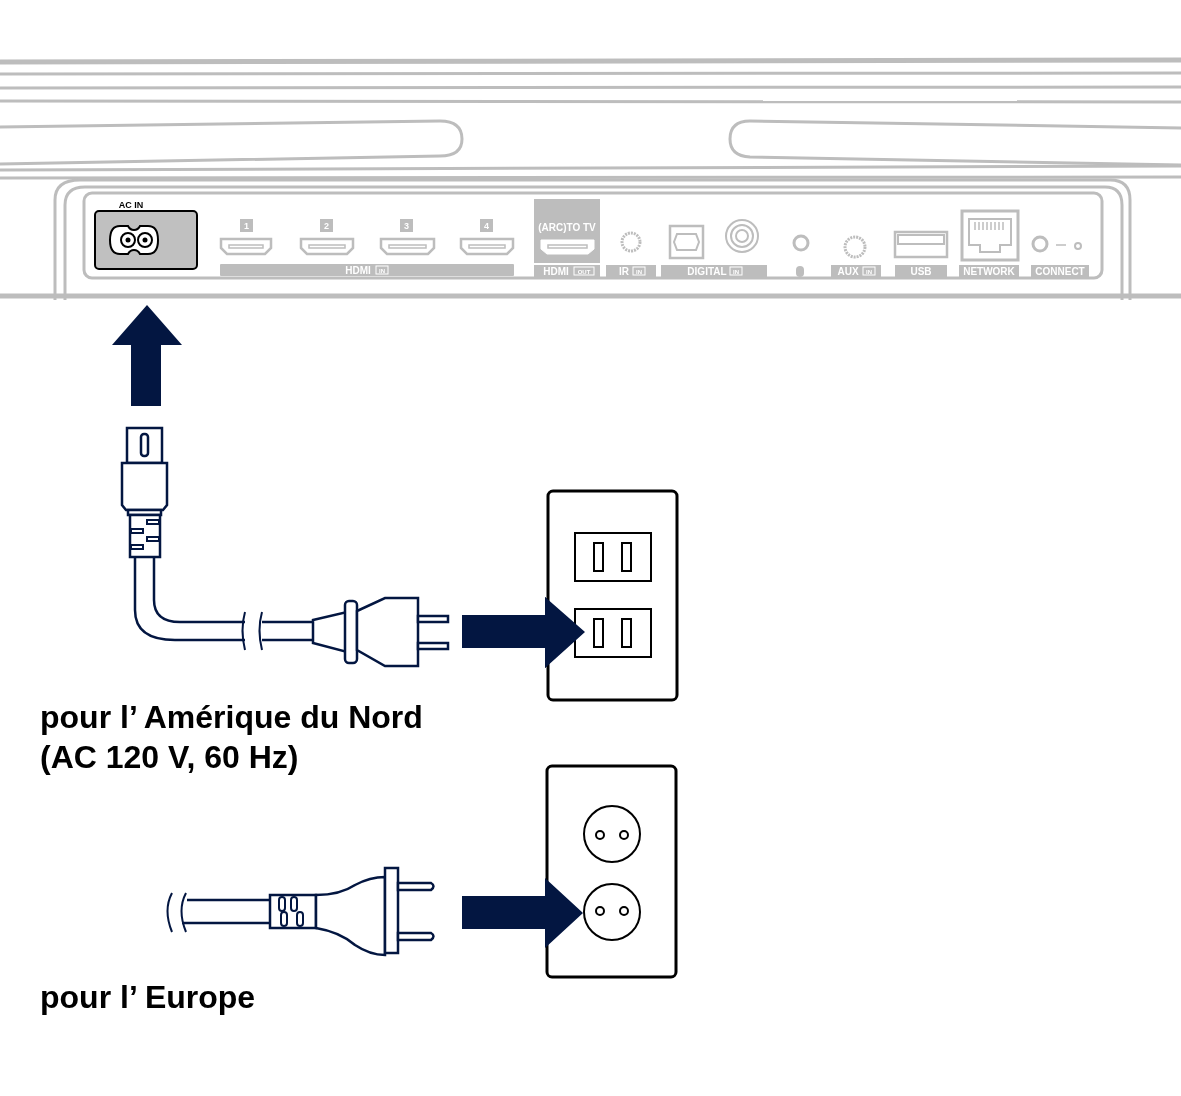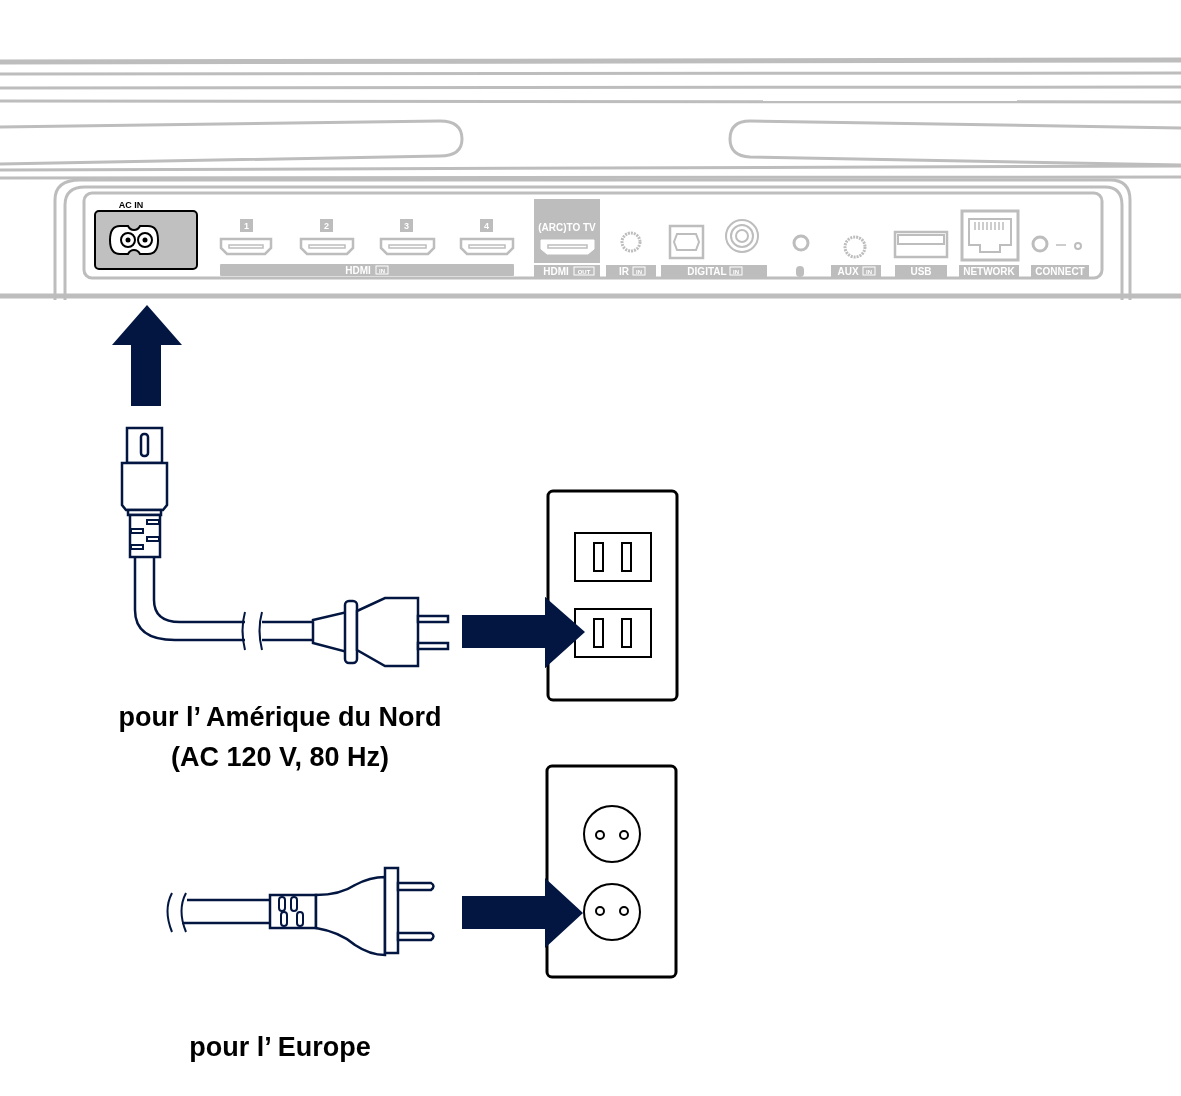--- a/index.html
+++ b/index.html
@@ -1,19 +1,19 @@
 <!DOCTYPE html>
 <html><head>
   <meta charset="utf-8">
   <style>
     html, body { margin: 0; padding: 0; background: #ffffff; }
     body { width: 1181px; height: 1096px; position: relative; overflow: hidden; font-family: "Liberation Sans", sans-serif; }
     svg.main { position: absolute; left: 0; top: 0; }
     .lbl { font-family: "Liberation Sans", sans-serif; font-weight: bold; fill: #ffffff; }
-    .caption { position: absolute; text-align: center; font-family: "Liberation Sans", sans-serif; font-weight: bold; font-size: 27px; line-height: 40px; color: #000000; }
+    .caption { position: absolute; font-family: "Liberation Sans", sans-serif; font-weight: bold; font-size: 32px; line-height: 40px; color: #000000; }
     .ac-label { font-family: "Liberation Sans", sans-serif; font-weight: bold; font-size: 9px; fill: #000; }
   </style>
 </head>
 <body>
 
 <svg class="main" width="1181" height="1096" viewBox="0 0 1181 1096">
 
   <g stroke="#bdbdbd" fill="none">
     <line x1="0" y1="62" x2="1181" y2="60" stroke-width="5"></line>
     <line x1="0" y1="74" x2="1181" y2="73" stroke-width="3"></line>
@@ -214,18 +214,18 @@
     <circle cx="624" cy="835" r="4" stroke-width="2"></circle>
     <circle cx="612" cy="912" r="28" stroke-width="2"></circle>
     <circle cx="600" cy="911" r="4" stroke-width="2"></circle>
     <circle cx="624" cy="911" r="4" stroke-width="2"></circle>
     <path d="M462 896 L545 896 L545 878 L583 913 L545 948 L545 929 L462 929 Z" fill="#031641" stroke="none"></path>
   </g>
 </svg>
 
 <div class="caption" style="left:40px; top:697px; width:480px;">
   <div>pour l’ Amérique du Nord</div>
-  <div>(AC 120 V, 80 Hz)</div>
+  <div>(AC 120 V, 60 Hz)</div>
 </div>
 
-<div class="caption" style="left:40px; top:1027px; width:480px;">
+<div class="caption" style="left:40px; top:977px; width:480px;">
   <div>pour l’ Europe</div>
 </div>
 
 </body></html>

